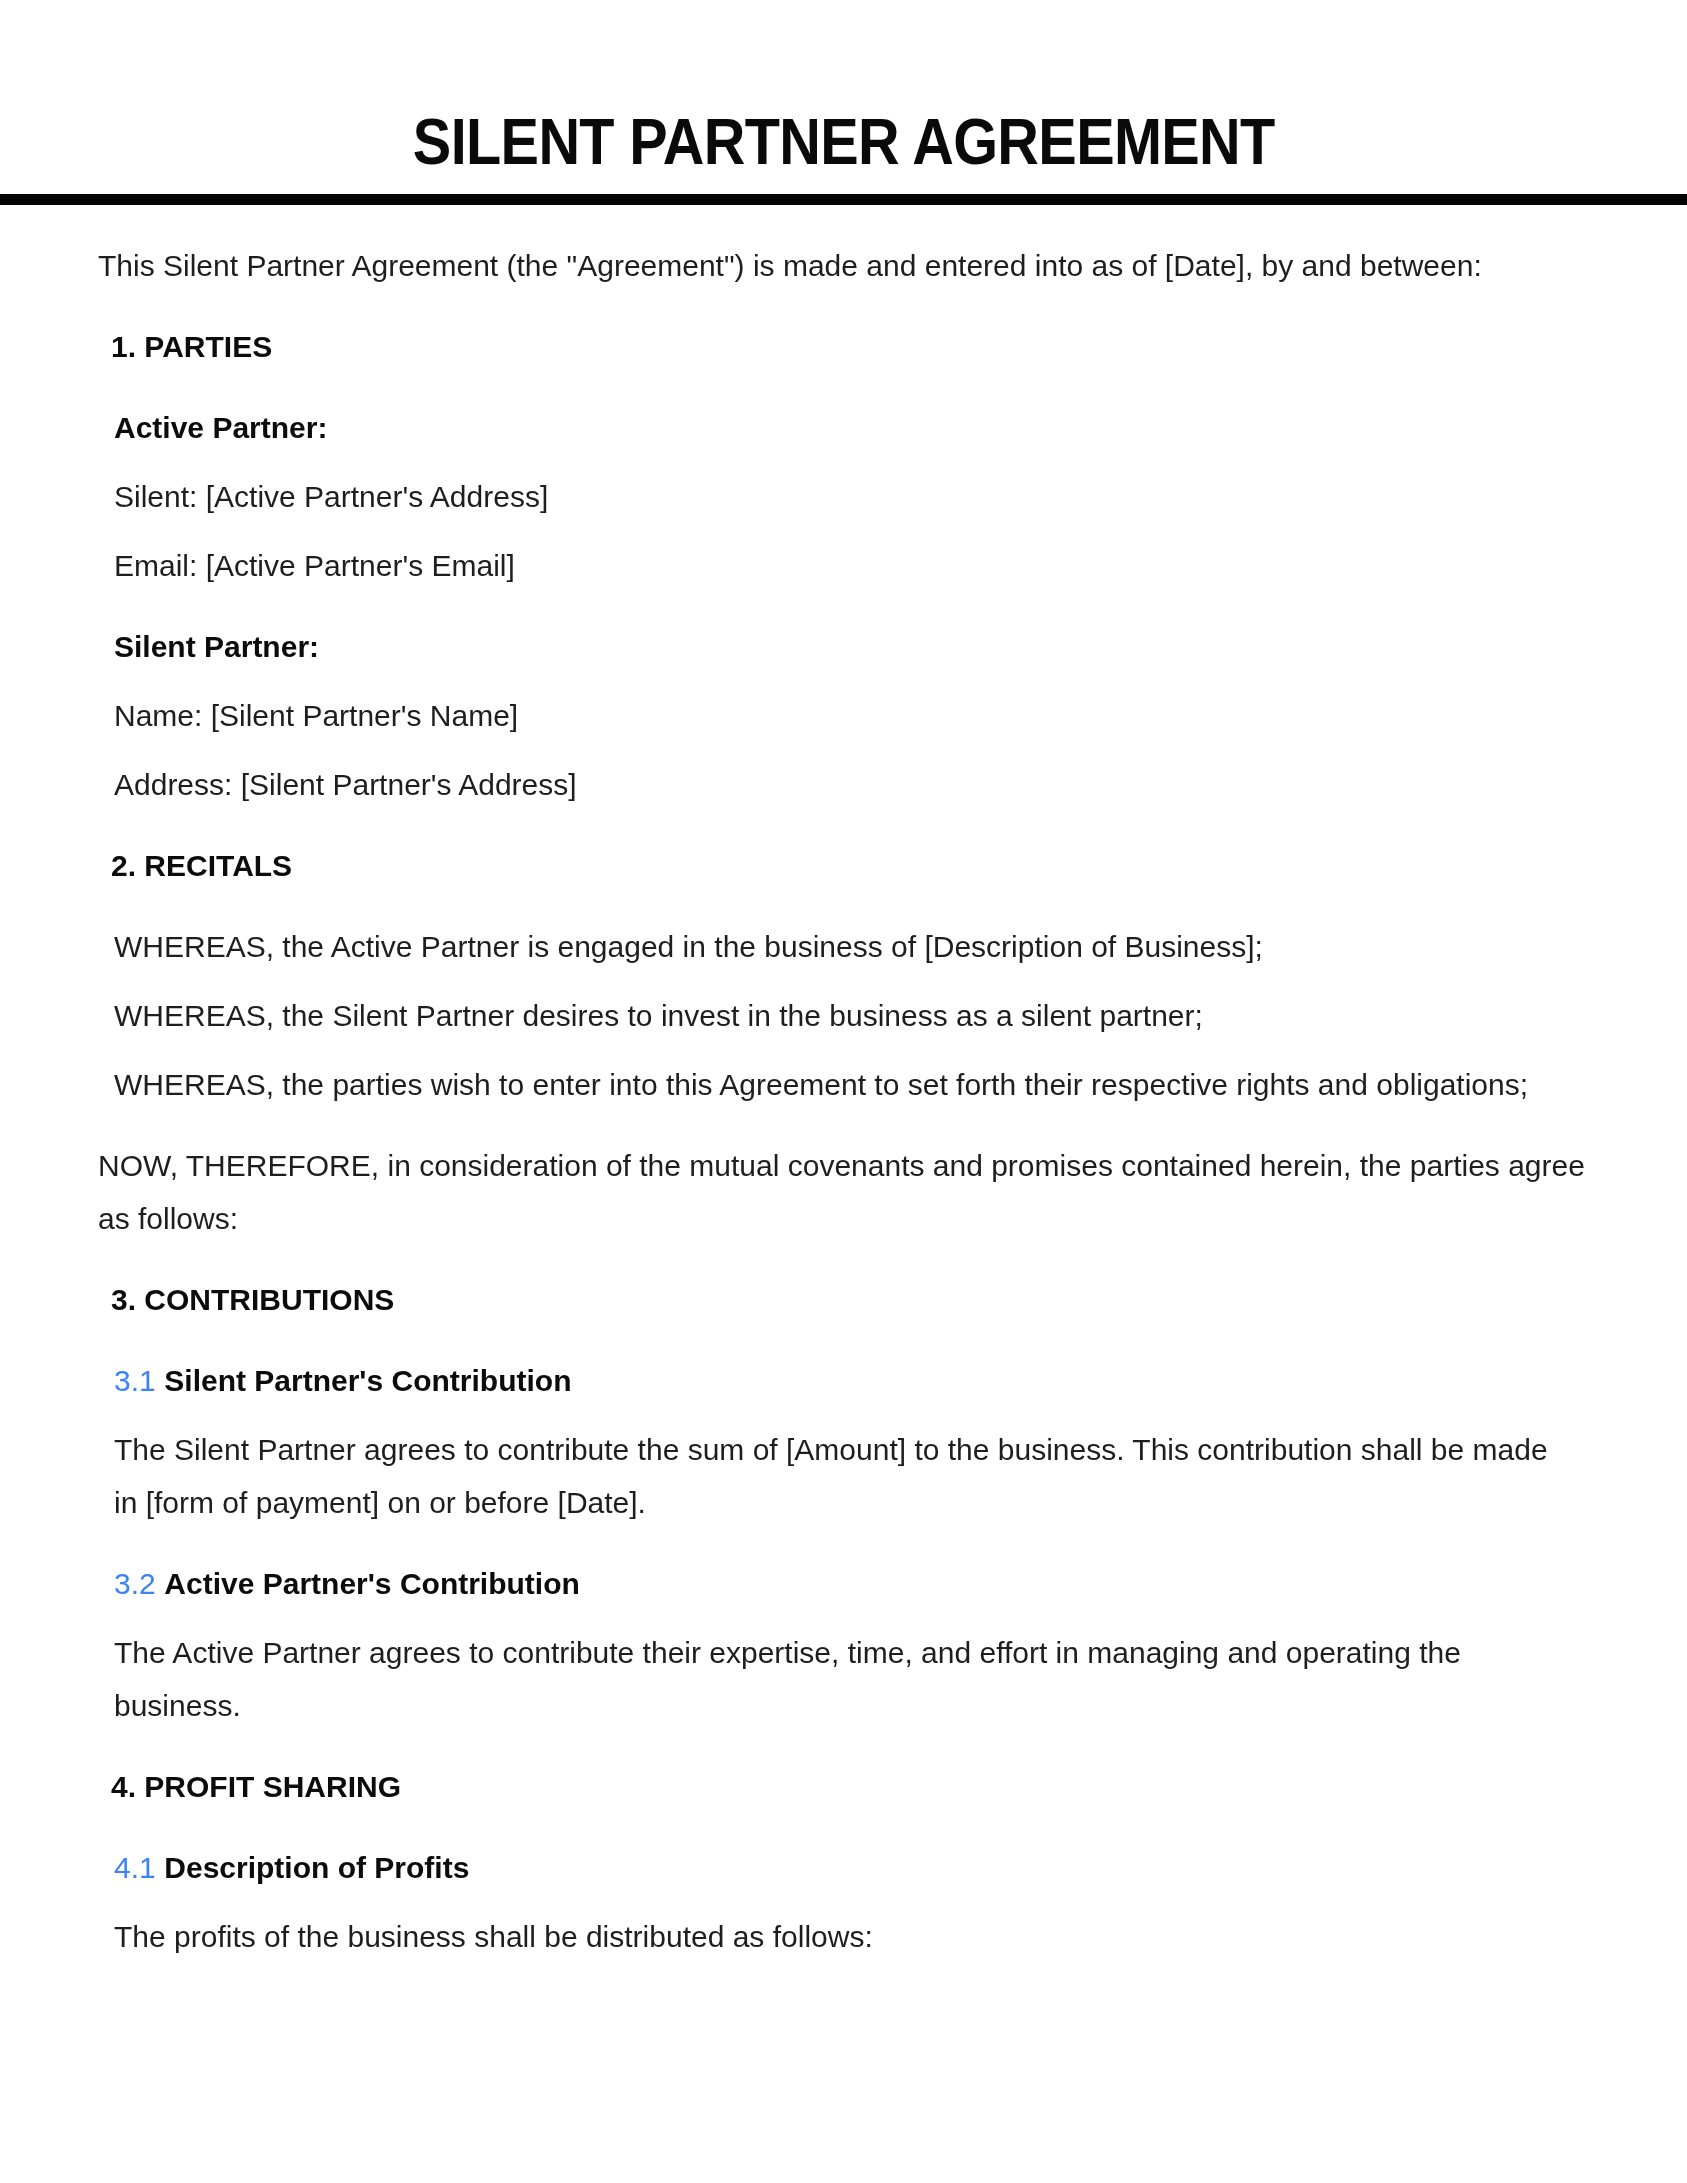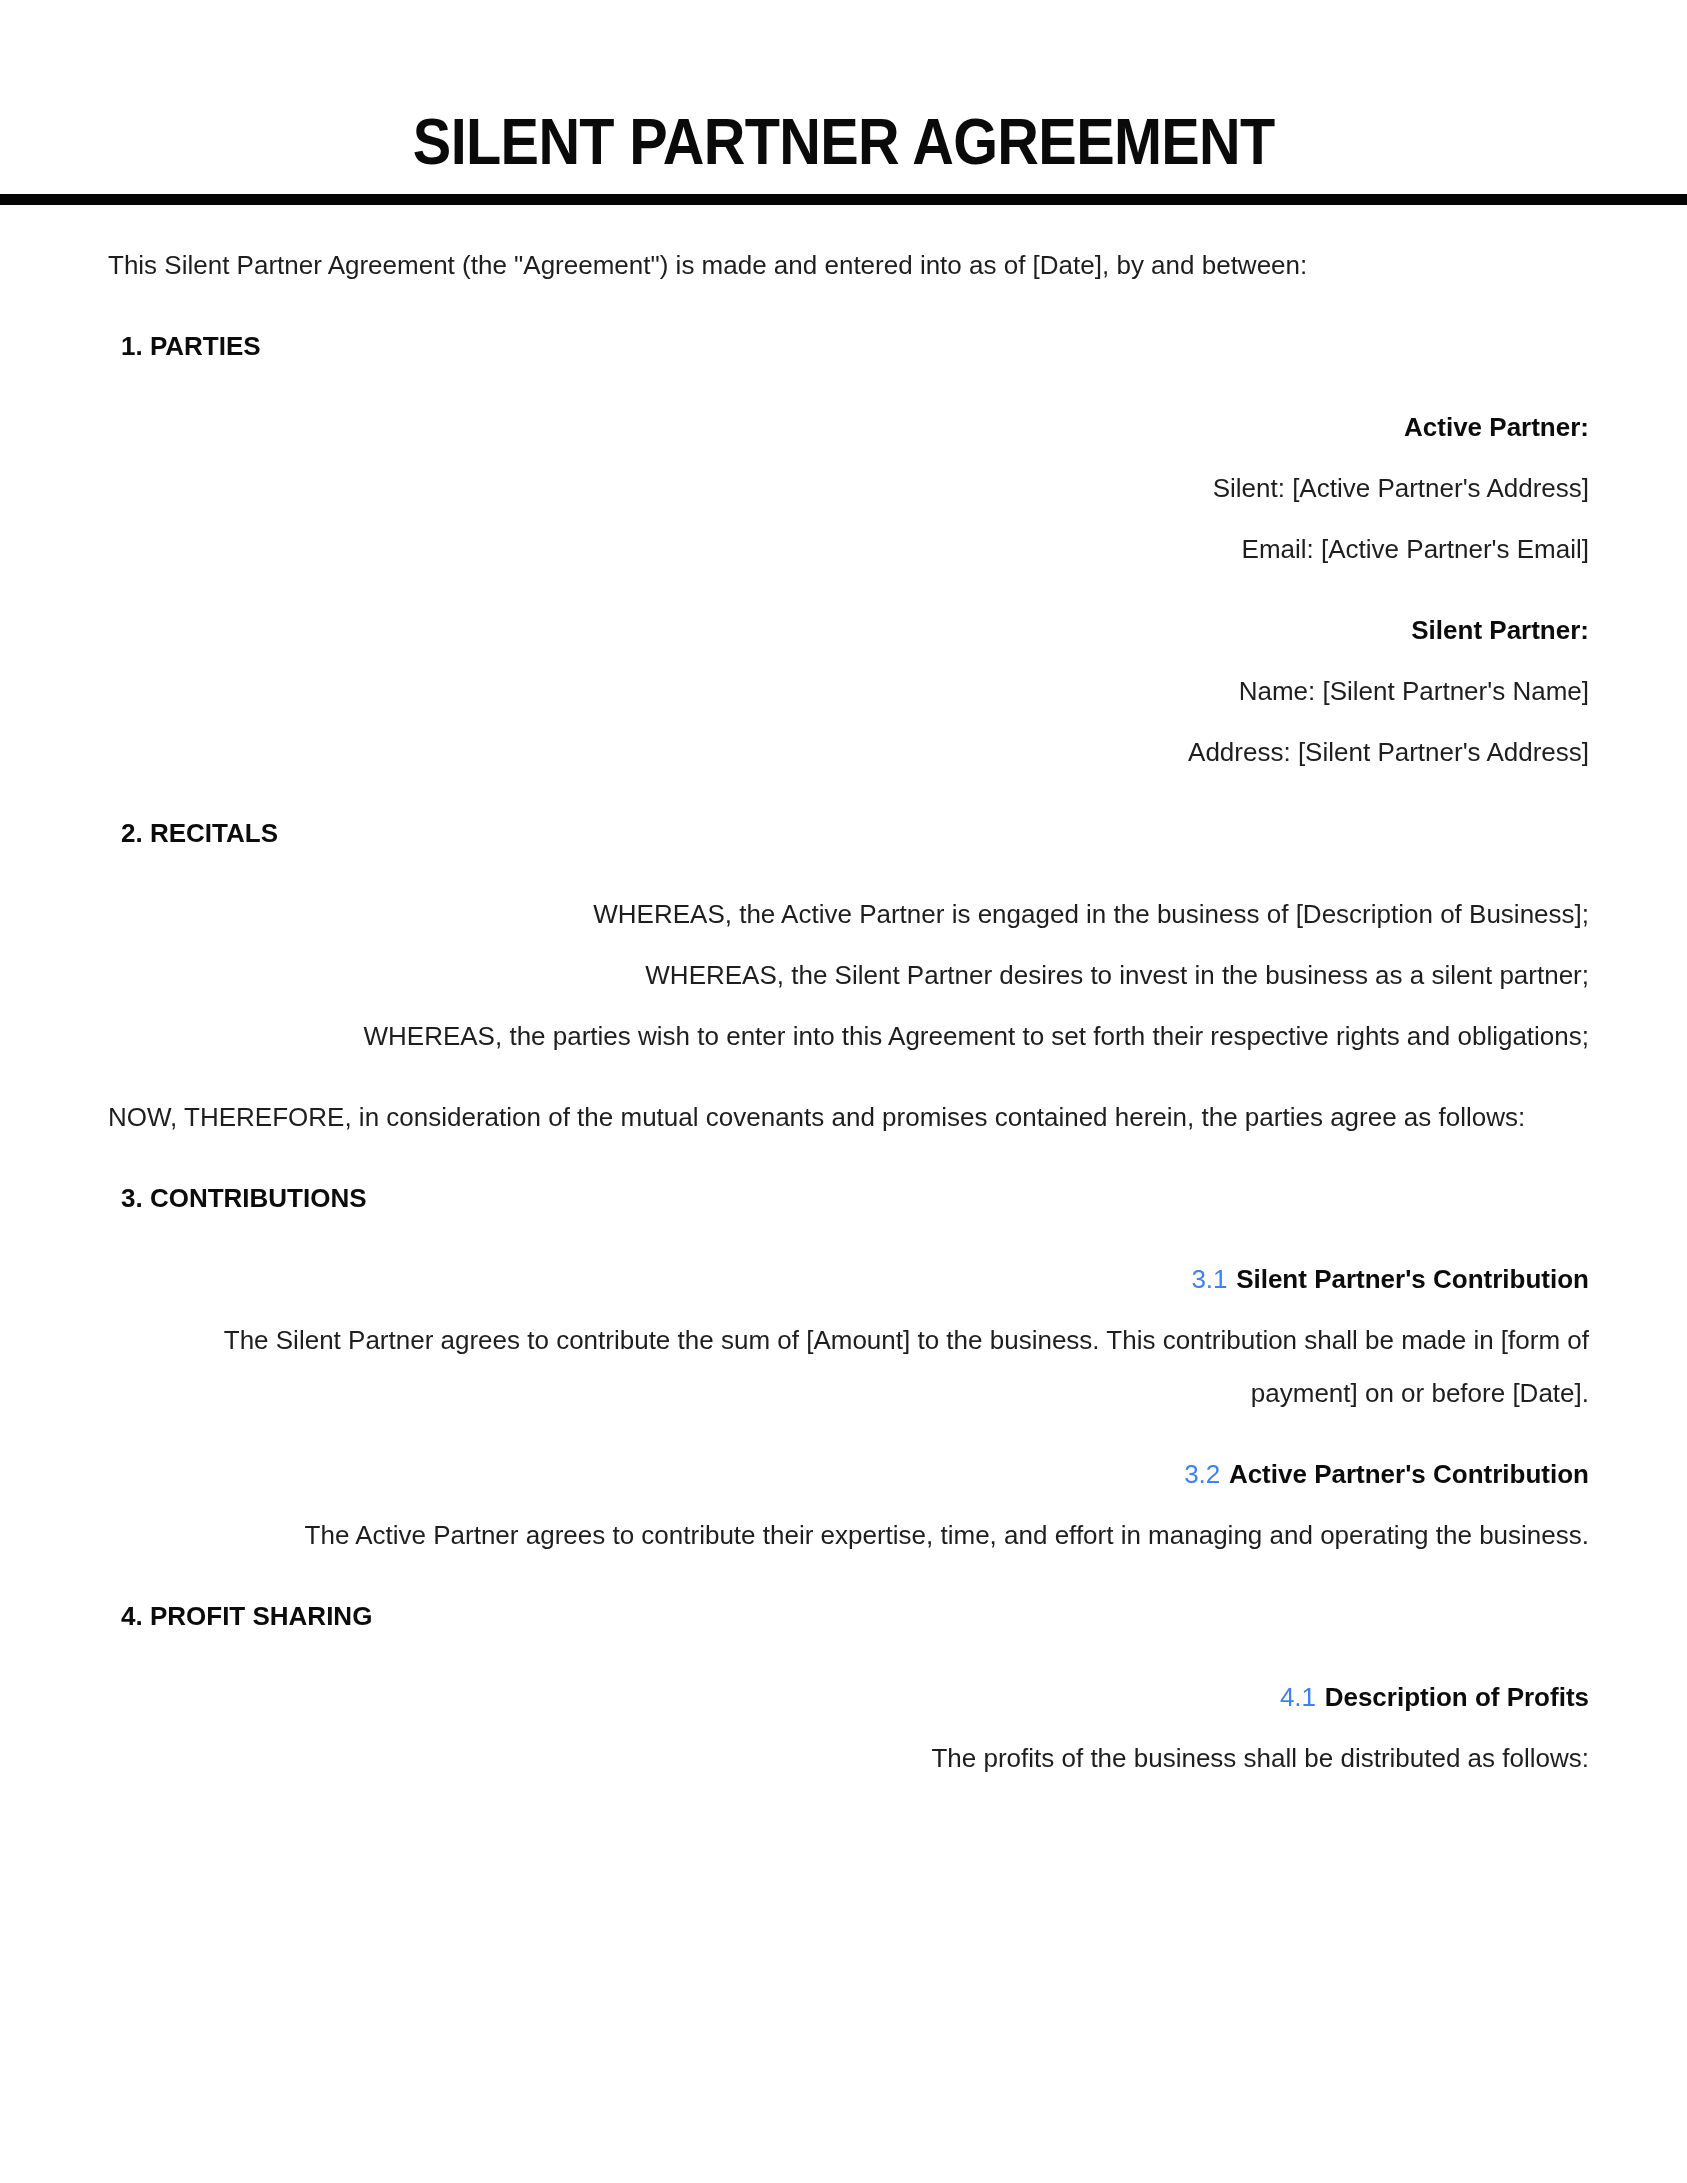--- a/index.html
+++ b/index.html
@@ -38,27 +38,27 @@
     position: absolute;
     top: 194px;
     left: 0;
     width: 100%;
     height: 10.6px;
     background: #050505;
   }
   .content {
     position: absolute;
     top: 239px;
-    left: 108px;
+    left: 98px;
     width: 1489px;
-    font-size: 26px;
+    font-size: 30px;
     line-height: 53px;
   }
   .block { margin: 0 0 28px 0; }
-  .line { margin: 8px; text-align: right; }
+  .line { margin: 16px; }
   .bold { font-weight: 700; color: #0c0c0c; }
   .section-heading {
     font-weight: 700;
     color: #0c0c0c;
     margin: 0 0 28px 13px;
   }
   .sub-num { font-weight: 400; color: #3b82f6; margin-right: 8.6px; }
   .bullet-list { margin: 0; padding: 0; list-style: none; }
   .bullet-item { position: relative; margin-left: 101px; }
   .bullet-item::before {

